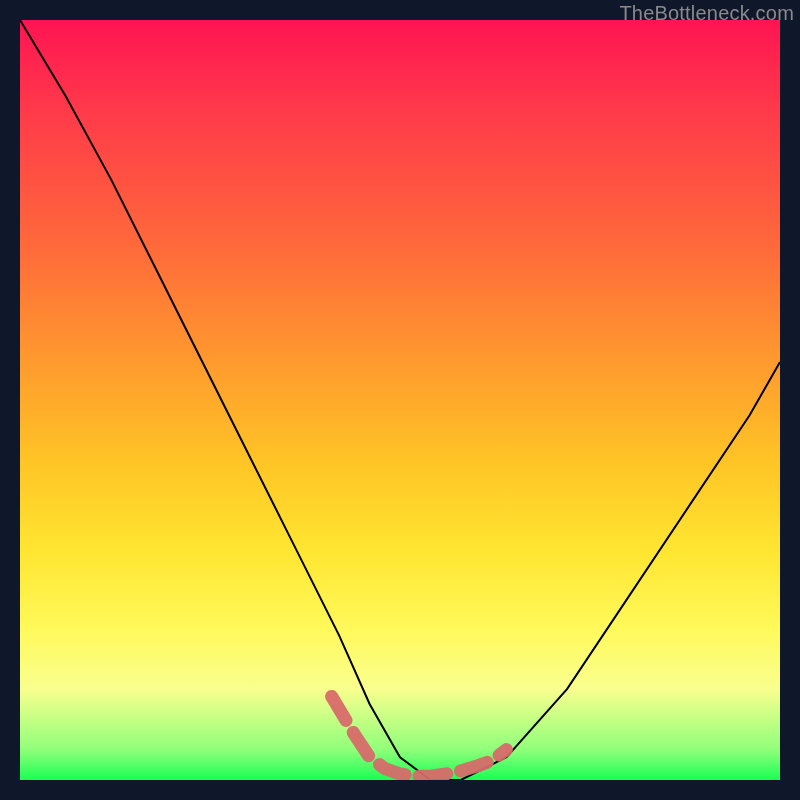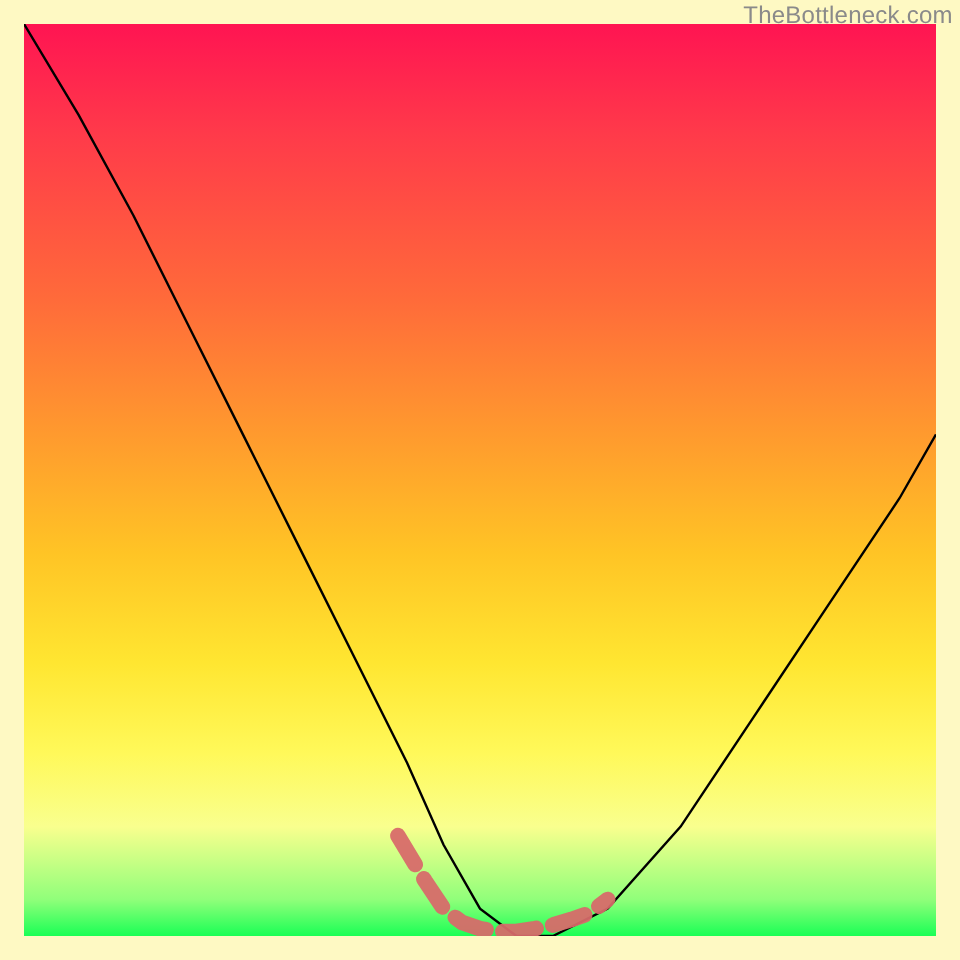--- a/index.html
+++ b/index.html
@@ -8,21 +8,21 @@
     width: 800px;
     height: 800px;
     background: #000;
     font-family: Arial, Helvetica, sans-serif;
     overflow: hidden;
   }
   .frame {
     position: relative;
     width: 800px;
     height: 800px;
-    background: #fef9c3;
+    background: #0f172a;
   }
   .plot-area {
     position: absolute;
     left: 20px;
     top: 20px;
     width: 760px;
     height: 760px;
     
     background: linear-gradient(
       to bottom,

